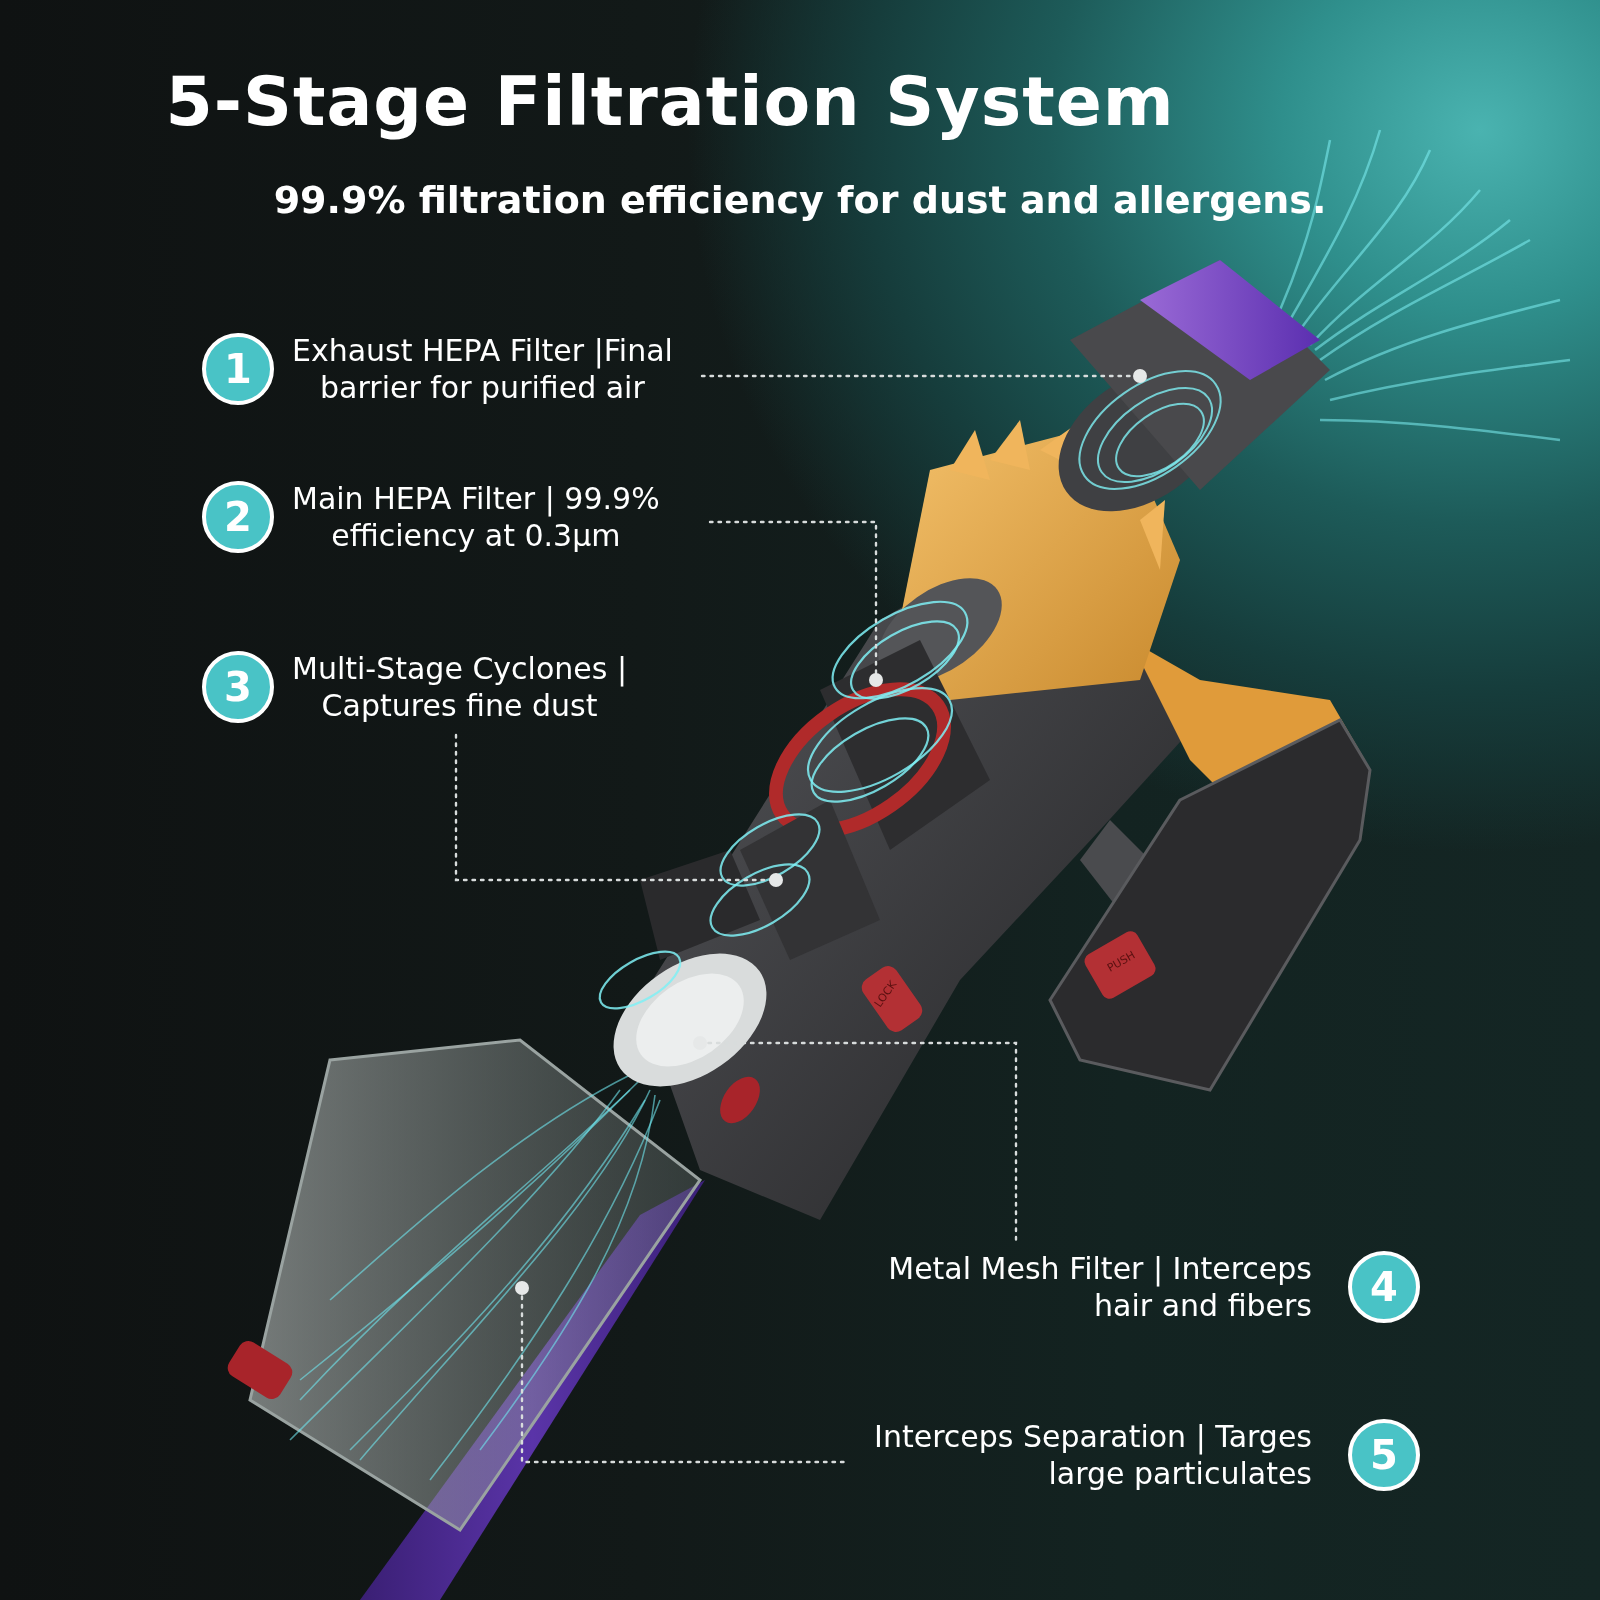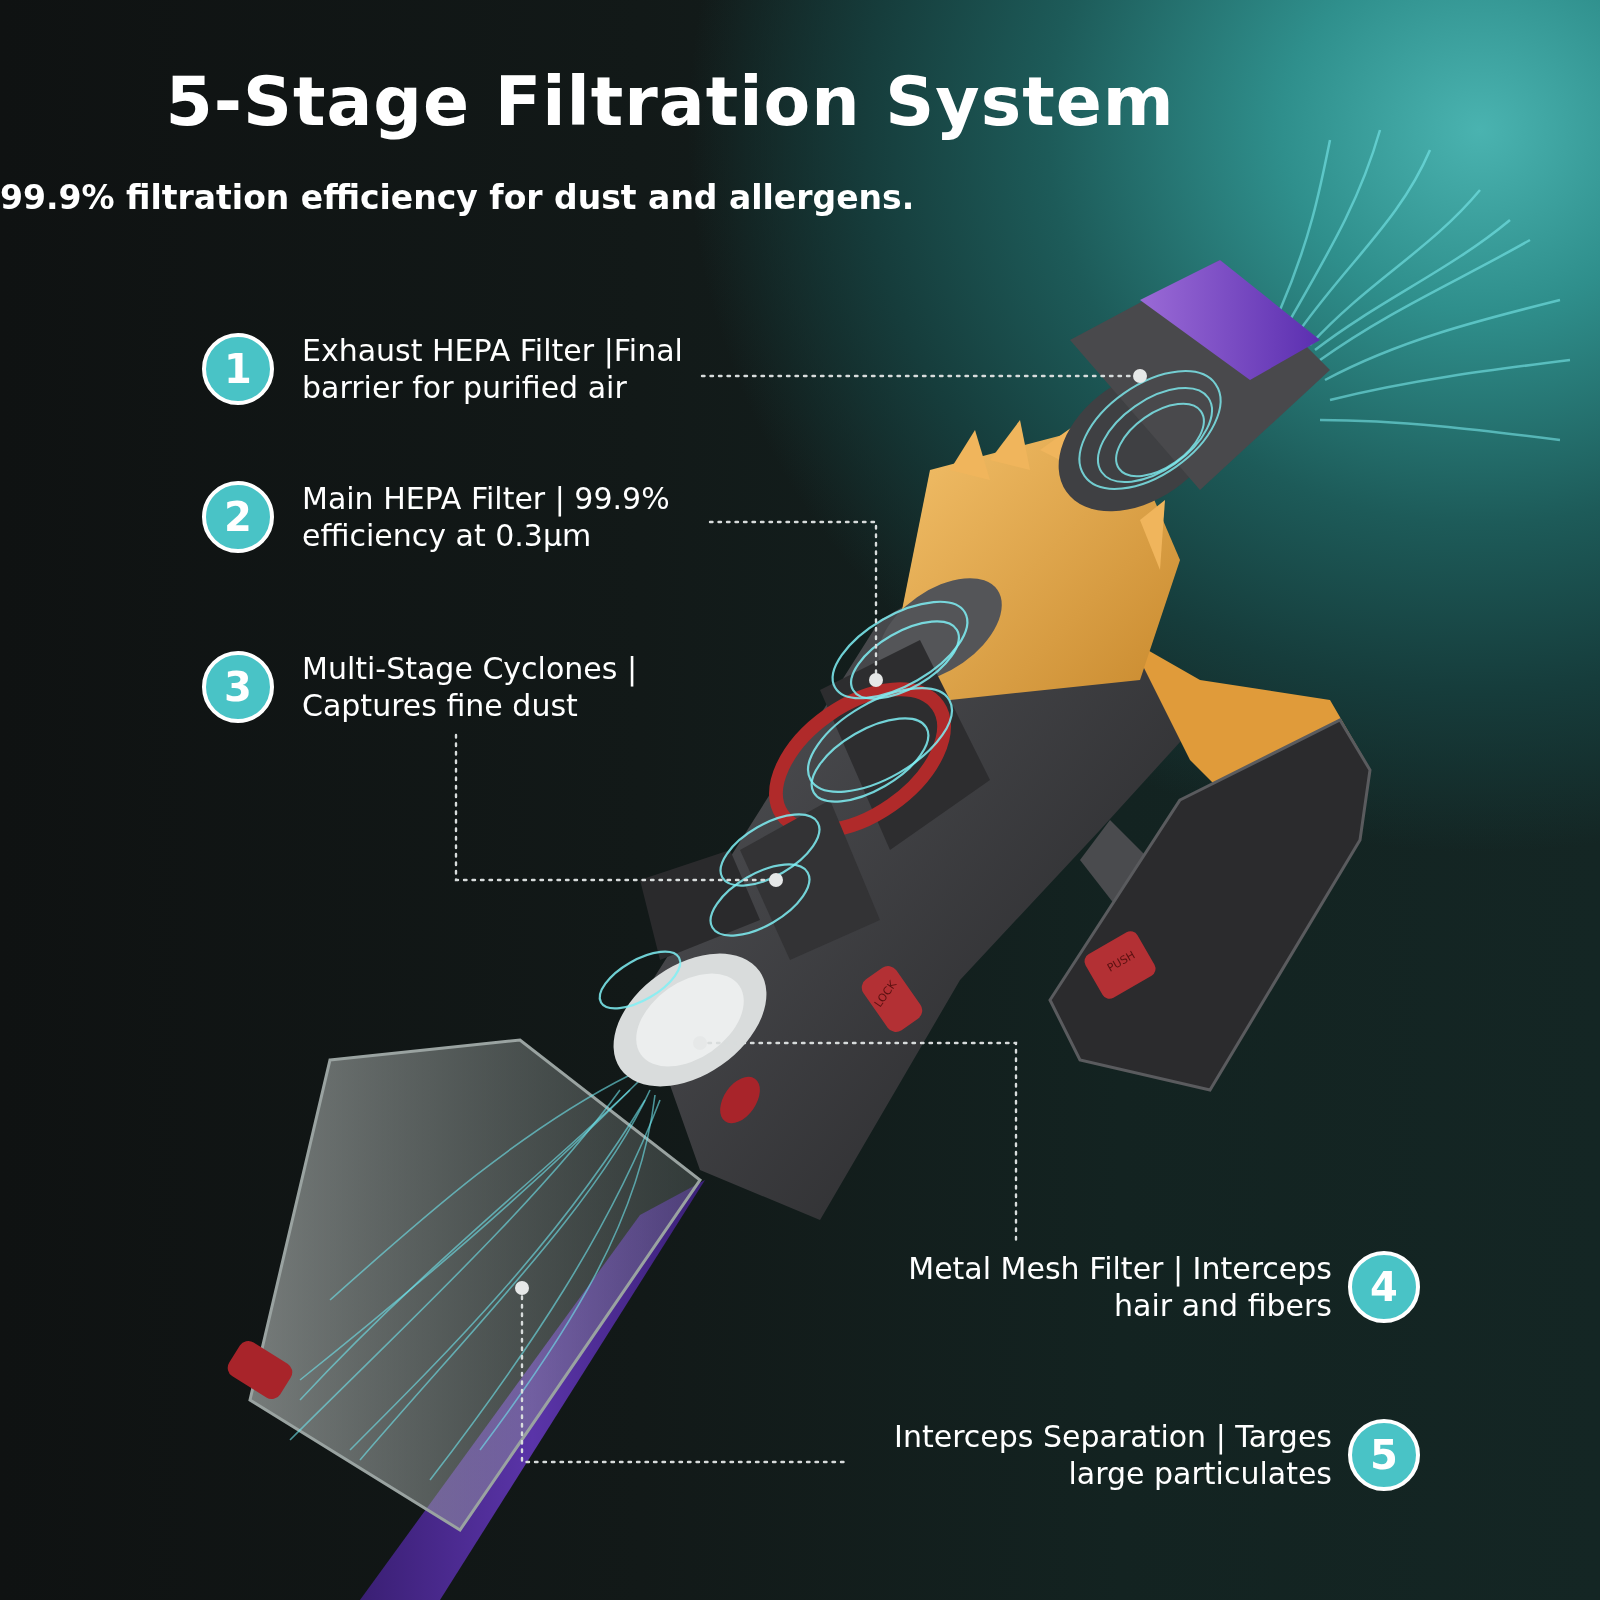--- a/index.html
+++ b/index.html
@@ -10,37 +10,37 @@
       radial-gradient(ellipse 900px 820px at 1480px 130px, #4ab3b0 0%, #2f8f8c 22%, #1d5b59 48%, #163d3c 68%, rgba(15,22,22,0) 88%),
       linear-gradient(90deg, #0f1212 0%, #121918 40%, #132321 70%, #142624 100%);
     font-family: "DejaVu Sans", "Liberation Sans", sans-serif;
     color: #ffffff;
   }
   .title {
     position: absolute; top: 62px; left: 0; width: 1340px; text-align: center;
     font-size: 68px; font-weight: bold; letter-spacing: 1px; color: #ffffff;
   }
   .subtitle {
-    position: absolute; top: 178px; left: 0; width: 1600px; text-align: left;
-    font-size: 33px; font-weight: bold; color: #ffffff;
+    position: absolute; top: 178px; left: 0; width: 1600px; text-align: center;
+    font-size: 38px; font-weight: bold; color: #ffffff;
   }
   .art { position: absolute; left: 0; top: 0; width: 1600px; height: 1600px; }
   .callout { position: absolute; display: flex; align-items: center; }
   .callout.right { flex-direction: row-reverse; }
   .badge {
     width: 64px; height: 64px; border-radius: 50%;
     background: #49c3c6; border: 4px solid #ffffff;
     display: flex; align-items: center; justify-content: center;
     font-size: 40px; font-weight: bold; color: #ffffff; flex-shrink: 0;
   }
   .ctext {
     font-size: 30px; line-height: 37px; color: #ffffff; white-space: pre-line;
   }
-  .callout.left .ctext { margin-left: 28px; text-align: left; }
-  .callout.right .ctext { margin-right: 16px; text-align: right; }
+  .callout.left .ctext { margin-left: 18px; text-align: center; }
+  .callout.right .ctext { margin-right: 36px; text-align: right; }
 </style>
 </head>
 <body>
 
 <div class="canvas">
 
   <svg class="art" viewBox="0 0 1600 1600" xmlns="http://www.w3.org/2000/svg">
     <defs>
       <linearGradient id="purpleWand" x1="0" y1="0" x2="1" y2="0">
         <stop offset="0" stop-color="#3a1f74"></stop>

